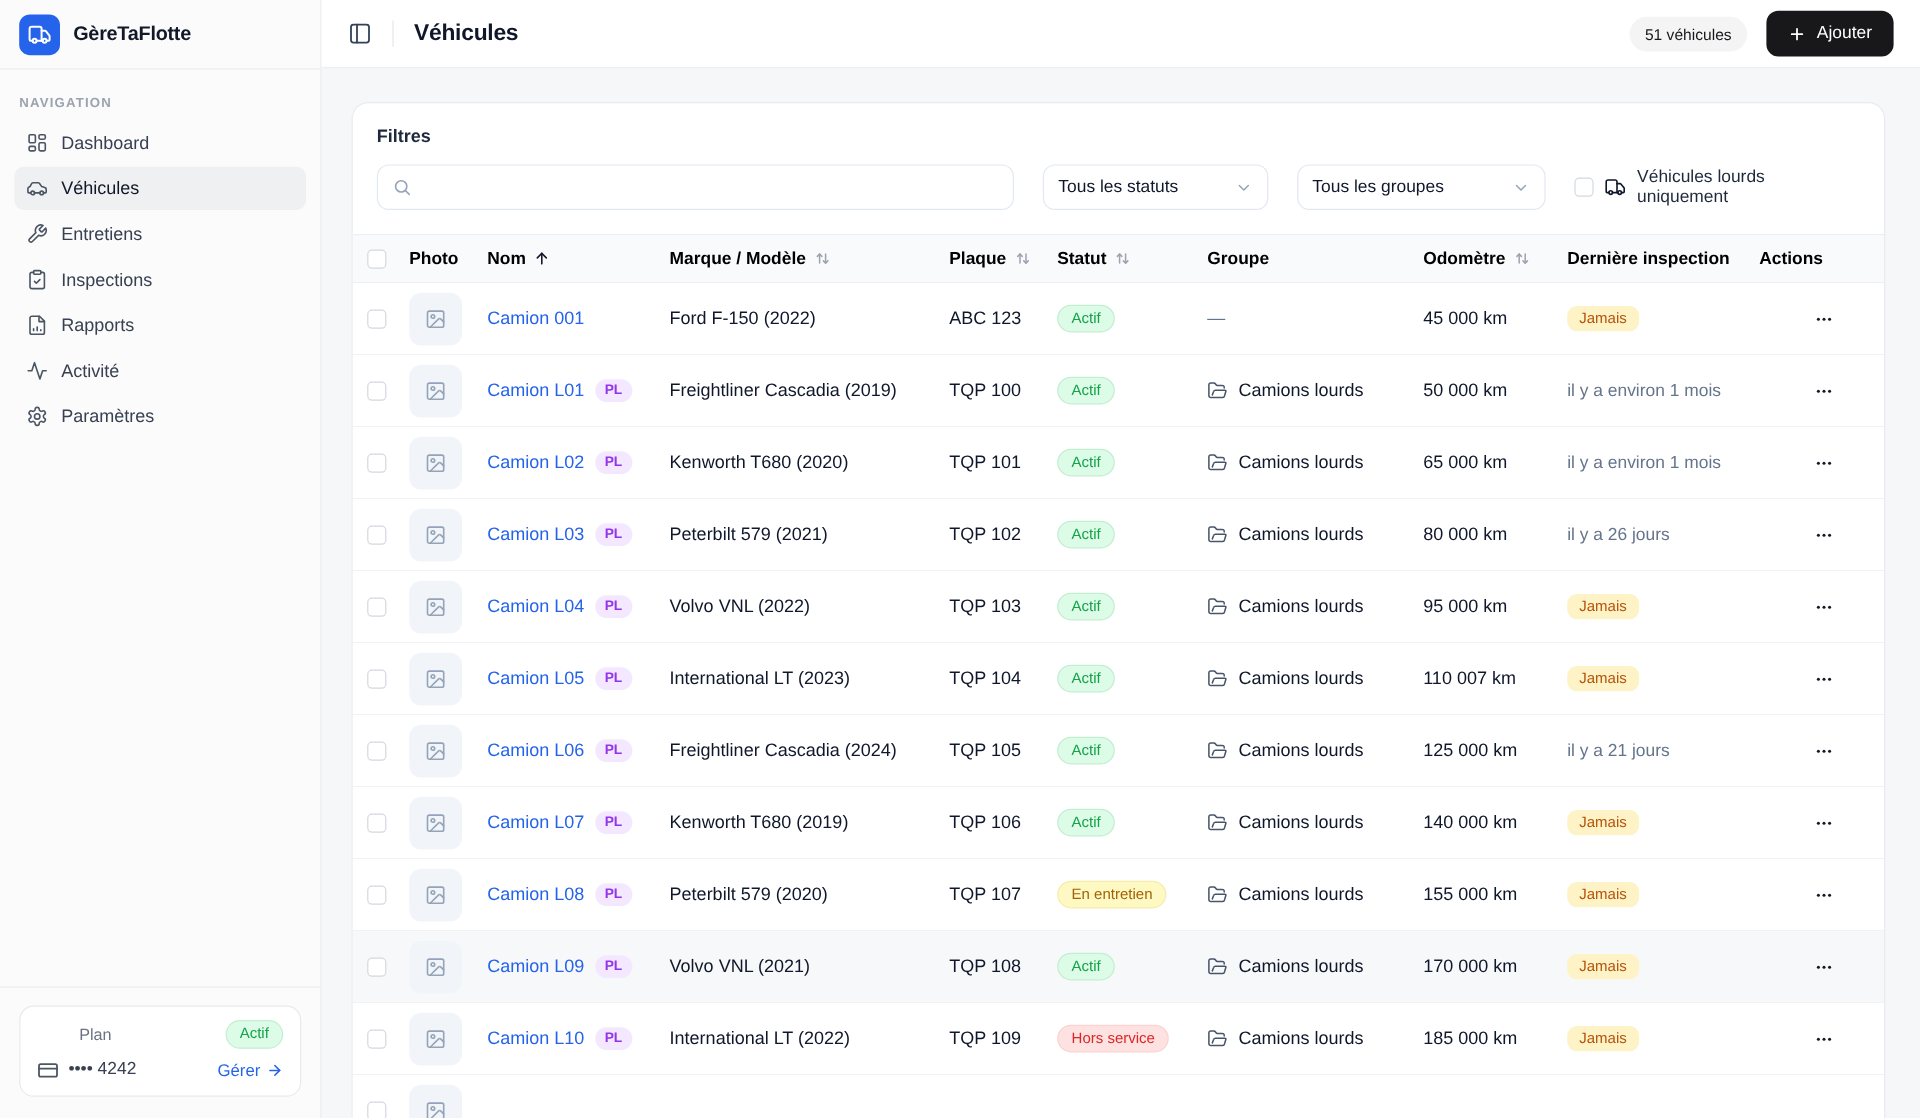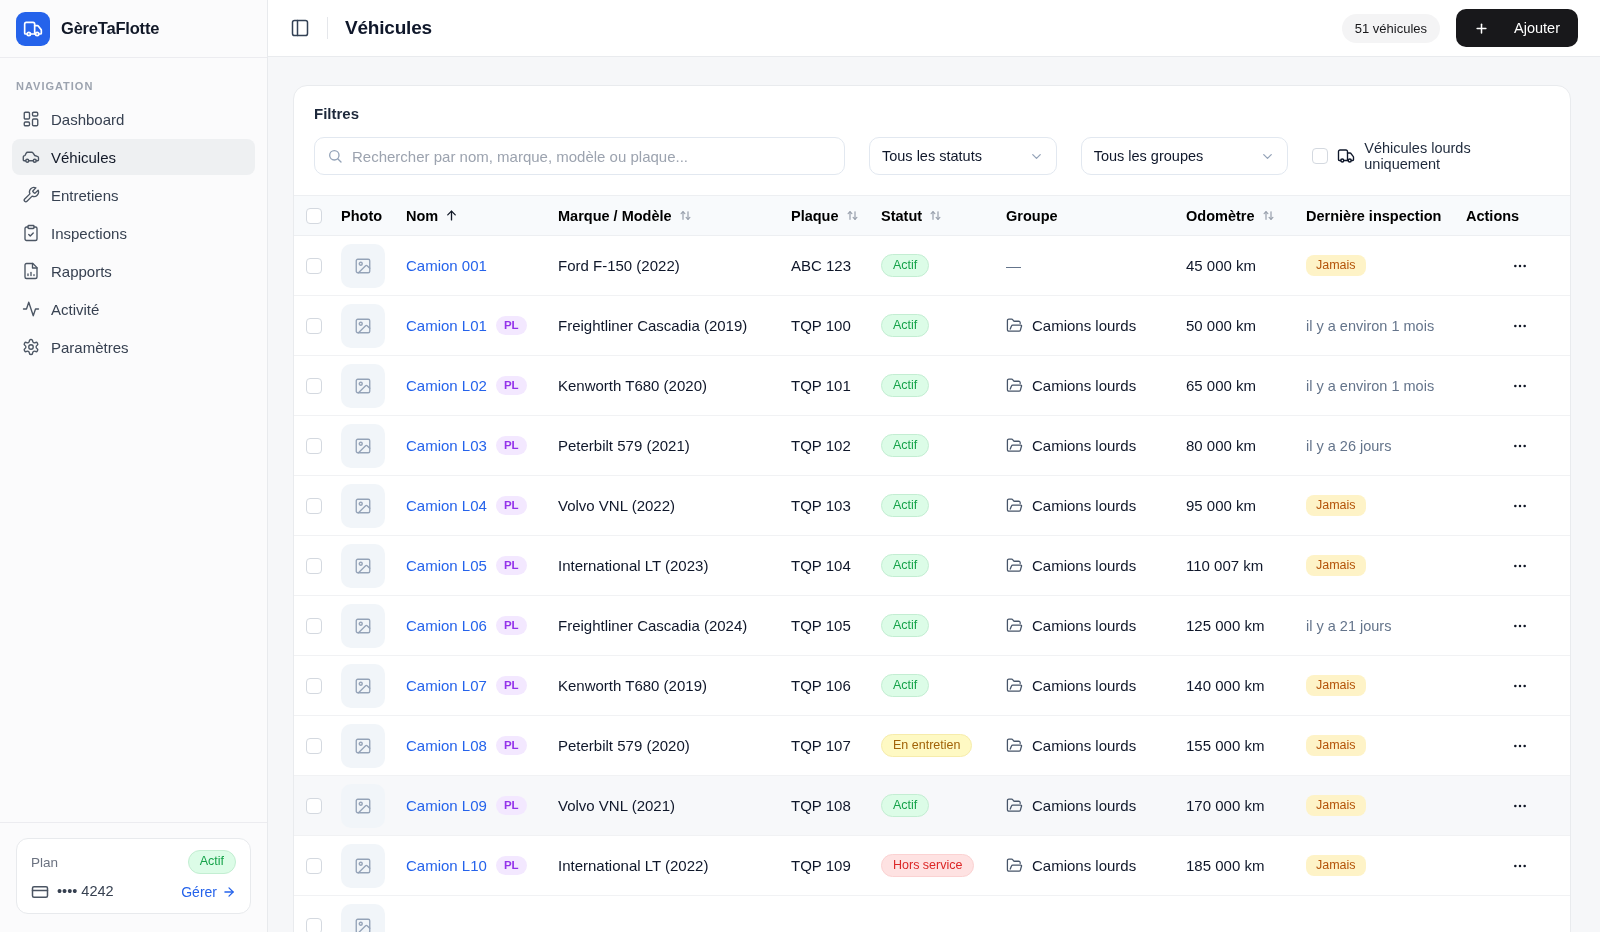--- a/index.html
+++ b/index.html
@@ -18,41 +18,41 @@
   .brand-name { font-size:16.5px; font-weight:700; color:#111827; letter-spacing:-0.2px; }
   .nav-label { margin:22px 16px 9px; font-size:11px; font-weight:700; letter-spacing:.09em; color:#9ca3af; }
   .nav { padding:0 12px; flex:1; }
   .nav-item { display:flex; align-items:center; gap:11px; padding:9px 10px; border-radius:8px; font-size:15px; color:#374151; margin-bottom:2px; cursor:pointer; }
   .nav-item .nicon { width:18px; height:18px; color:#4b5563; flex:none; }
   .nav-item.active { background:#eef0f2; color:#111827; font-weight:500; }
   .sidebar-footer { border-top:1px solid #ececf0; padding:15px 16px 18px; }
   .plan-card { border:1px solid #e8eaed; border-radius:12px; background:#fff; padding:11px 14px 12px; }
   .plan-row { display:flex; align-items:center; justify-content:space-between; }
   .plan-row + .plan-row { margin-top:9px; }
-  .plan-label { font-size:13.5px; color:#6b7280; }
+  .plan-label { font-size:13.5px; color:#6b7280;margin-left:35px; }
   .plan-pay { display:flex; gap:8px; font-size:14.5px; color:#374151; }
   .manage-link { display:flex; align-items:center; gap:5px; color:#2563eb; font-size:14px; font-weight:500; text-decoration:none; }
 
   
   .badge { display:inline-flex; align-items:center; border-radius:999px; padding:4px 11px; font-size:12.5px; font-weight:500; line-height:1.1; white-space:nowrap; }
   .st-active { background:#dcfce7; color:#16a34a; border:1px solid #c3eed2; }
   .st-maint  { background:#fef9c3; color:#a16207; border:1px solid #f6ecab; }
   .st-out    { background:#fee2e2; color:#dc2626; border:1px solid #fbd2d2; }
   .badge-never { display:inline-flex; align-items:center; background:#fef3c7; color:#b45309; border-radius:8px; padding:4px 10px; font-size:12.5px; font-weight:500; line-height:1.1; }
   .pl-badge { display:inline-flex; align-items:center; background:#f3e8ff; color:#9333ea; border-radius:999px; padding:3.5px 8px; font-size:11.5px; font-weight:700; line-height:1; }
   .count-badge { background:#f4f4f5; color:#18181b; border-radius:999px; padding:7px 13px; font-size:13px; font-weight:500; }
 
   
   .main { flex:1; display:flex; flex-direction:column; min-width:0; }
   .topbar { height:57px; background:#fff; border-bottom:1px solid #e9ebee; display:flex; align-items:center; padding:0 22px 0 18px; }
   .icon-btn { background:none; border:none; color:#334155; cursor:pointer; padding:4px; display:flex; }
   .topbar-divider { width:1px; height:22px; background:#e5e7eb; margin:0 17px 0 13px; }
   .page-title { font-size:19px; font-weight:700; color:#0f172a; letter-spacing:-0.2px; flex:1; }
   .topbar-right { display:flex; align-items:center; gap:16px; }
-  .add-btn { display:flex; align-items:center; gap:25px; background:#18181b; color:#fff; border:none; border-radius:10px; height:38px; padding:0 18px; font-size:14.5px; font-weight:500; font-family:inherit; cursor:pointer; }
+  .add-btn { display:flex; align-items:center; gap:9px; background:#18181b; color:#fff; border:none; border-radius:10px; height:38px; padding:0 18px; font-size:14.5px; font-weight:500; font-family:inherit; cursor:pointer; }
 
   .content { flex:1; padding:28px 29px 0 25px; overflow:hidden; }
   .card { background:#fff; border:1px solid #e9ebee; border-radius:14px; height:1200px; }
 
   
   .filters { padding:19px 20px 20px; }
   .filters-title { font-size:15px; font-weight:700; color:#1e293b; margin-bottom:15px; }
   .filters-row { display:flex; align-items:center; gap:24px; }
   .search-box { width:532px; height:38px; border:1px solid #e2e8f0; border-radius:10px; display:flex; align-items:center; padding:0 12px; gap:9px; background:#fff; }
   .search-box svg { color:#94a3b8; flex:none; }
@@ -238,21 +238,20 @@
       <div class="filters">
         <div class="filters-title">Filtres</div>
         <div class="filters-row">
           <div class="search-box">
             <span>
               <svg width="16" height="16" viewBox="0 0 24 24" fill="none" stroke="currentColor" stroke-width="2" stroke-linecap="round">
                   <circle cx="11" cy="11" r="7"></circle>
                   <line x1="16.5" y1="16.5" x2="21" y2="21"></line>
                 </svg>
             </span>
-            <input type="text" placeholder="Rechercher par nom, marque, modèle ou plaque..." style="">
           </div>
           <button class="select-btn select-status">
             <span>Tous les statuts</span>
             <span>
               <svg width="15" height="15" viewBox="0 0 24 24" fill="none" stroke="currentColor" stroke-width="2" stroke-linecap="round" stroke-linejoin="round">
                   <path d="m6 9 6 6 6-6"></path>
                 </svg>
             </span>
           </button>
           <button class="select-btn select-group">

